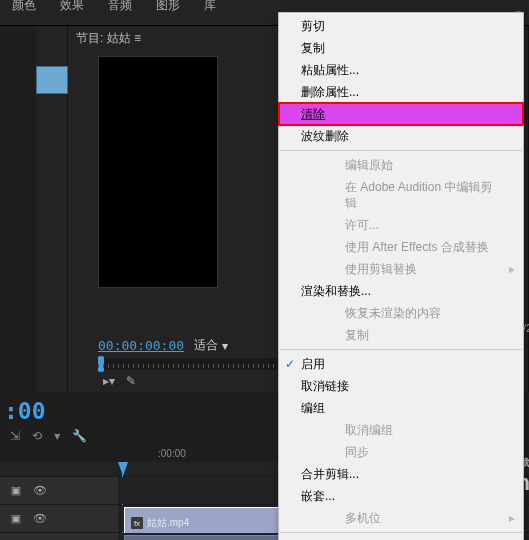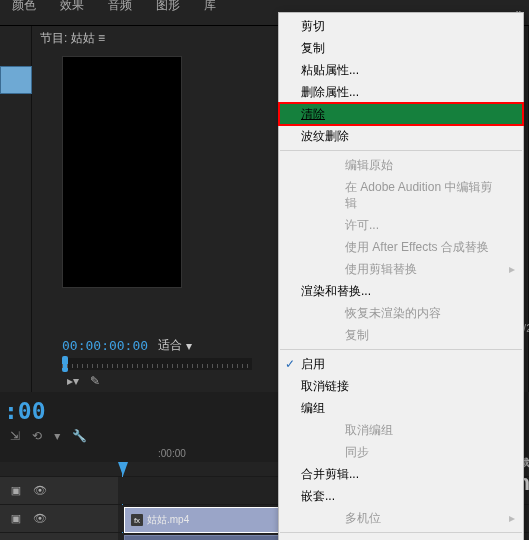--- a/index.html
+++ b/index.html
@@ -26,21 +26,21 @@
     line-height: 26px;
     color: #aaa;
     font-size: 12px;
   }
   .top-tabs .overflow {
     margin-left: auto;
     width: 20px;
     text-align: center;
     color: #aaa;
   }
-  .content-row { display: flex; height: 366px; }
+  .content-row { display: flex; height: 366px; padding-left: 36px; }
   .left-strip {
     width: 32px;
     background: #232323;
     border-right: 1px solid #111;
     position: relative;
   }
   .left-strip .clip-bar {
     position: absolute;
     top: 40px;
     left: 0;
@@ -76,20 +76,21 @@
     bottom: 38px;
     left: 30px;
     display: flex;
     align-items: center;
     gap: 10px;
   }
   .timecode {
     color: #3fa1e3;
     font-family: monospace;
     font-size: 13px;
+    text-decoration: underline;
   }
   .fit-dd {
     color: #ccc;
     font-size: 12px;
     display: flex;
     align-items: center;
     gap: 4px;
     justify-content: flex-end;
   }
   .mini-timeline {
@@ -207,21 +208,21 @@
   .track-content {
     flex: 1;
     height: 100%;
     position: relative;
     background: #222;
   }
   .clip {
     position: absolute;
     left: 6px;
     top: 2px;
-    height: 26px;
+    height: 32px;
     background: #5f6b8f;
     border: 1px solid #7a86aa;
     display: flex;
     align-items: center;
     padding: 0 6px;
     color: #e8e8e8;
     font-size: 10px;
     gap: 4px;
   }
   .clip.selected { background: #9aa5c8; border-color: #fff; }
@@ -249,21 +250,21 @@
     z-index: 100;
     padding: 2px 0;
   }
   .context-menu .item {
     padding: 3px 22px;
     line-height: 16px;
     position: relative;
   }
   .context-menu .item.disabled { color: #9a9a9a; margin-left: 44px; }
   .context-menu .item.hl {
-    background: #15803d;
+    background: #d946ef;
     text-decoration: underline;
   }
   .context-menu .item.hl-box {
     outline: 2px solid #ff0000;
     outline-offset: -1px;
   }
   .context-menu .sep {
     height: 1px;
     background: #d0d0d0;
     margin: 3px 1px;

